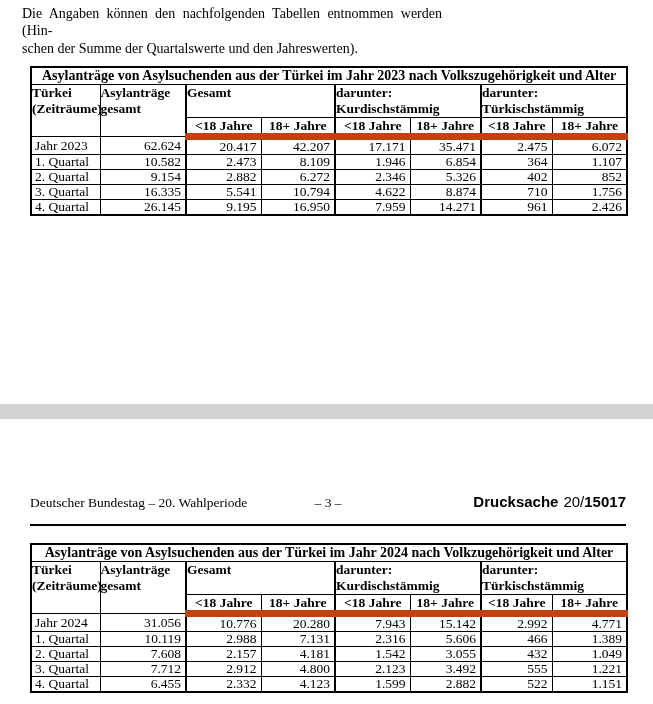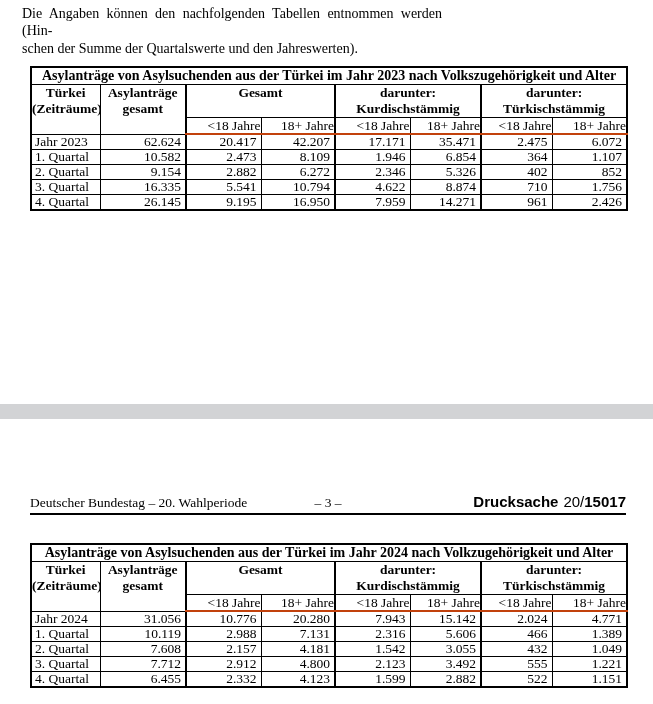--- a/index.html
+++ b/index.html
@@ -49,31 +49,31 @@
   }
   .title-row th {
     font-weight: bold;
     text-align: center;
     height: 17px;
     font-size: 14px;
     border-bottom: 1px solid #000;
   }
   .head-row th {
     font-weight: bold;
-    text-align: center;
+    text-align: left;
     vertical-align: top;
     line-height: 16px;
     height: 33px;
   }
   .sub-row th {
-    font-weight: normal;
-    text-align: right;
+    font-weight: bold;
+    text-align: center;
     height: 16px;
     line-height: 15px;
-    border-bottom: 2px solid #c2410c;
+    border-bottom: 7px solid #c2410c;
   }
   
   .head-row th:nth-child(3),
   .head-row th:nth-child(4),
   .head-row th:nth-child(5) { border-left: 2px solid #000; }
   .sub-row th:nth-child(1),
   .sub-row th:nth-child(3),
   .sub-row th:nth-child(5) { border-left: 2px solid #000; }
   .data-table tbody td:nth-child(3),
   .data-table tbody td:nth-child(5),
@@ -98,21 +98,21 @@
 
   
   .page-header {
     position: absolute;
     left: 30px;
     top: 493px;
     width: 596px;
     display: grid;
     grid-template-columns: 1fr auto 1fr;
     align-items: baseline;
-    padding-bottom: 2px;
+    padding-bottom: 13px;
     border-bottom: 2px solid #000;
     font-size: 13.5px;
     gap: 20px;
   }
   .ph-left { justify-self: start; }
   .ph-center { justify-self: center; }
   .ph-right {
     justify-self: end;
     font-family: "Liberation Sans", sans-serif;
     font-size: 15px;
@@ -283,21 +283,21 @@
     </tr>
   </thead>
   <tbody>
       <tr>
         <td class="label-cell">Jahr 2024</td>
         <td class="num-cell">31.056</td>
         <td class="num-cell">10.776</td>
         <td class="num-cell">20.280</td>
         <td class="num-cell">7.943</td>
         <td class="num-cell">15.142</td>
-        <td class="num-cell">2.024</td>
+        <td class="num-cell">2.992</td>
         <td class="num-cell">4.771</td>
       </tr>
       <tr>
         <td class="label-cell">1. Quartal</td>
         <td class="num-cell">10.119</td>
         <td class="num-cell">2.988</td>
         <td class="num-cell">7.131</td>
         <td class="num-cell">2.316</td>
         <td class="num-cell">5.606</td>
         <td class="num-cell">466</td>

